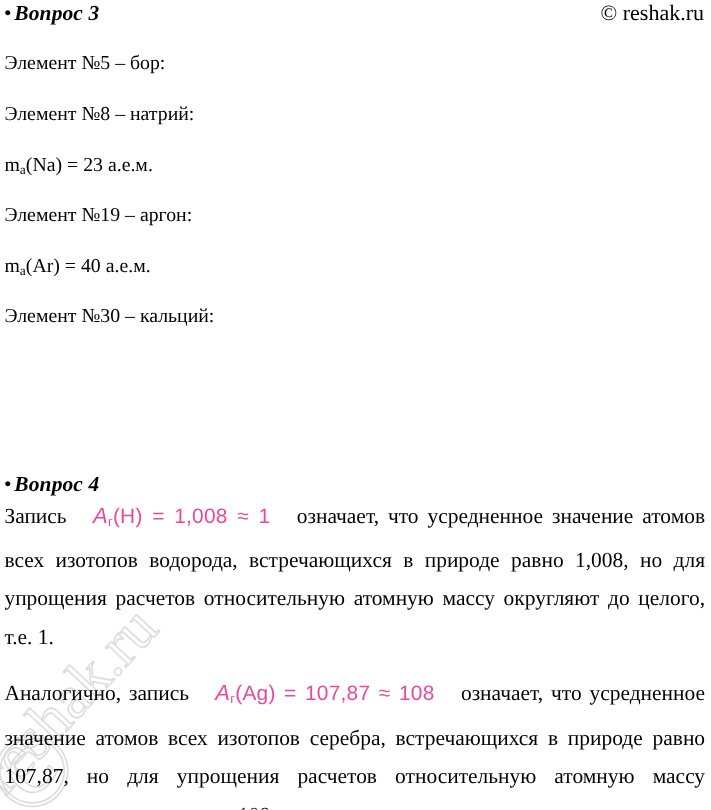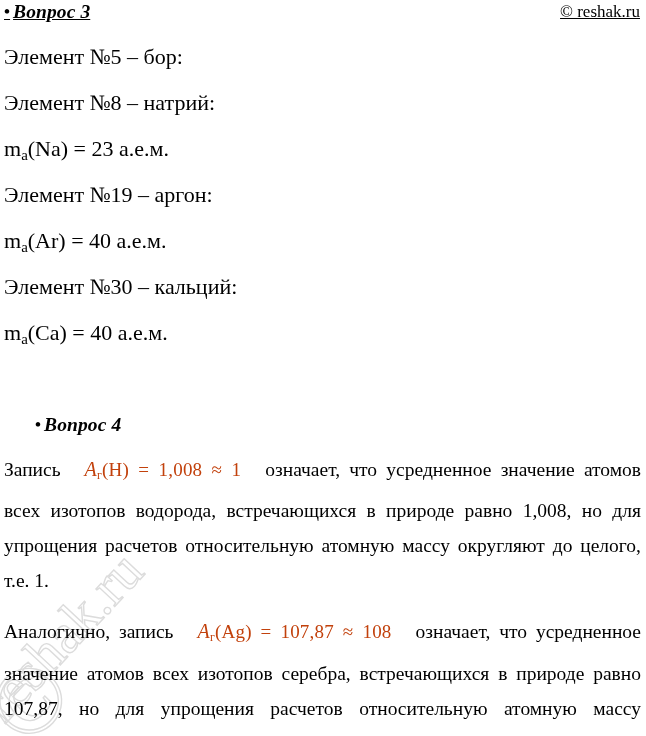--- a/index.html
+++ b/index.html
@@ -37,70 +37,68 @@
   .header-row {
     position: absolute;
     left: 4px;
     right: 6px;
     top: 0px;
     height: 26px;
     display: flex;
     align-items: flex-start;
     justify-content: space-between;
     z-index: 2;
-    text-decoration: underline;
   }
   .q-heading {
     font-weight: bold;
     font-style: italic;
     font-size: 19.5px;
     line-height: 24px;
     white-space: nowrap;
     letter-spacing: 0.1px;
   }
   .q-heading .bullet {
     font-style: normal;
     font-weight: bold;
     font-size: 17px;
     vertical-align: 1px;
     padding-right: 3px;
   }
   .credit {
-    font-size: 17px;
+    font-size: 20px;
     line-height: 24px;
     white-space: nowrap;
   }
 
   
   .lines {
     position: absolute;
     left: 4px;
     top: 44px;
     width: 620px;
     z-index: 2;
   }
   .line {
-    font-size: 22px;
+    font-size: 18px;
     line-height: 26px;
     height: 46px;
     white-space: nowrap;
   }
   .line sub {
     font-size: 0.68em;
     vertical-align: -0.25em;
     line-height: 0;
   }
 
   
   .q4-heading {
     position: absolute;
     left: 4px;
-    top: 413px;
-    z-index: 2;
-    margin-left: 31px;
+    top: 428px;
+    z-index: 2;
   }
 
   
   .body-block {
     position: absolute;
     left: 4px;
     top: 452px;
     width: 637px;
     z-index: 2;
   }
@@ -108,22 +106,22 @@
     font-size: 19.5px;
     line-height: 35px;
     text-align: justify;
     text-justify: inter-word;
     margin: 0;
   }
   .para.second { margin-top: 16px; }
 
   
   .formula {
-    color: #c2410c;
-    font-family: Liberation Serif, serif;
+    color: #ec4899;
+    font-family: Liberation Sans, sans-serif;
     font-size: 19px;
     white-space: nowrap;
     padding: 0 6px;
     letter-spacing: 0.2px;
   }
   .formula .var {
     font-style: italic;
     font-size: 20px;
   }
   .formula .sub {
@@ -176,23 +174,20 @@
     </div>
 
     <div class="line">
       <span>m</span><sub>a</sub><span>(Ar) = 40 а.е.м.</span>
     </div>
 
     <div class="line">
       <span>Элемент №30 – кальций:</span>
     </div>
 
-    <div class="line">
-      <span>m</span><sub>a</sub><span>(Ca) = 40 а.е.м.</span>
-    </div>
   </div>
 
   <div class="q-heading q4-heading">
     <span class="bullet">•</span><span>Вопрос 4</span>
   </div>
 
   <div class="body-block">
 
     <p class="para"><span>Запись</span><span class="spacer-wide"></span><span class="formula"><span class="var">A</span><span class="sub">г</span><span>(H) = 1,008 ≈ 1</span></span><span class="spacer-wide"></span><span>означает, что усредненное значение атомов всех изотопов водорода, встречающихся в природе равно 1,008, но для упрощения расчетов относительную атомную массу округляют до целого, т.е. 1.</span></p>
 

